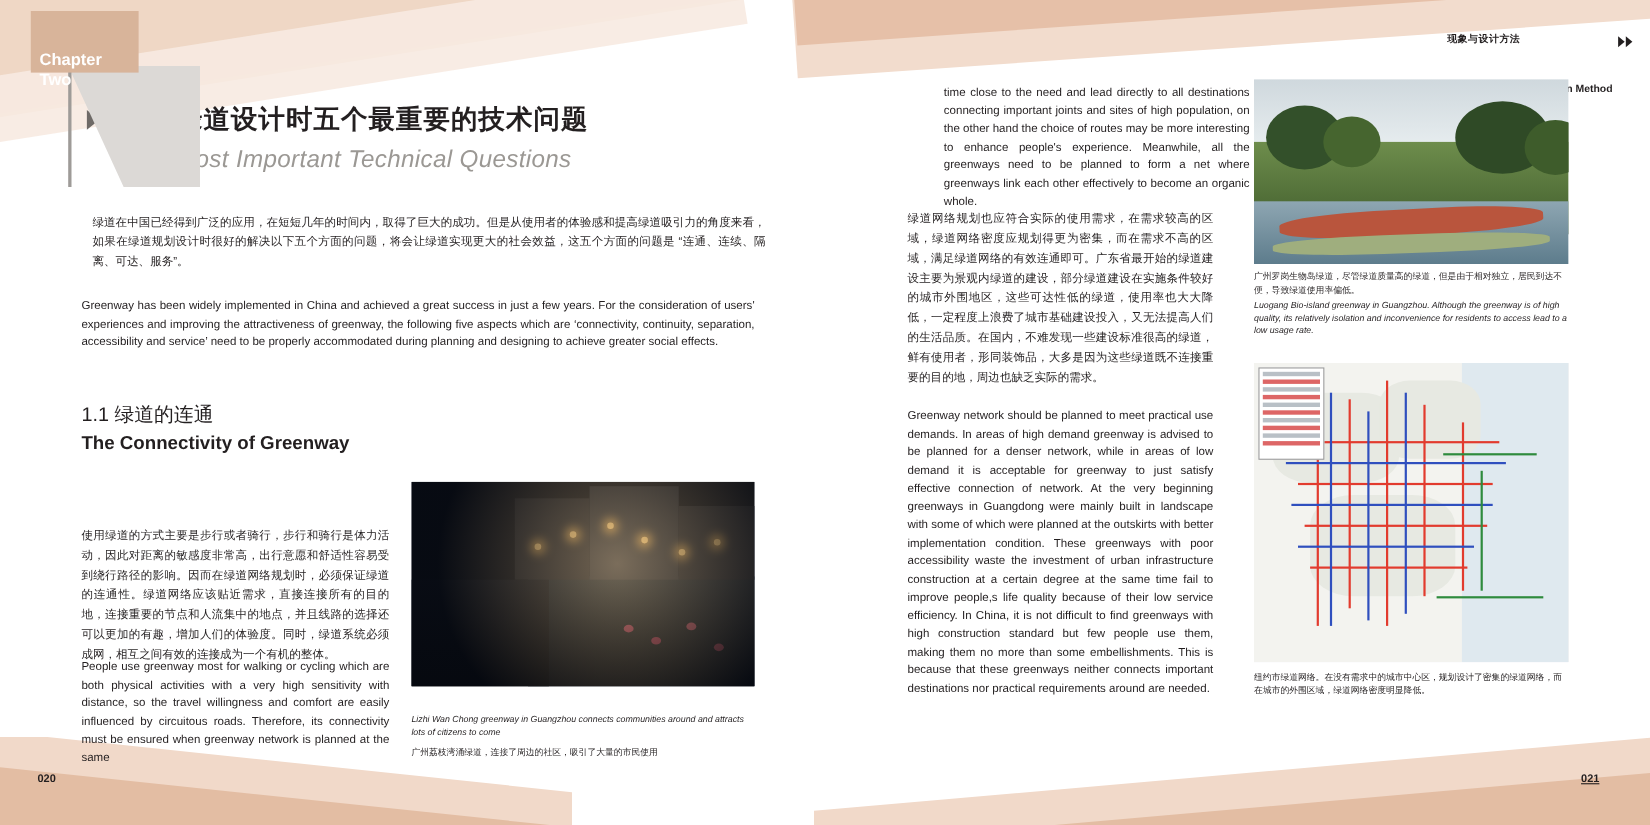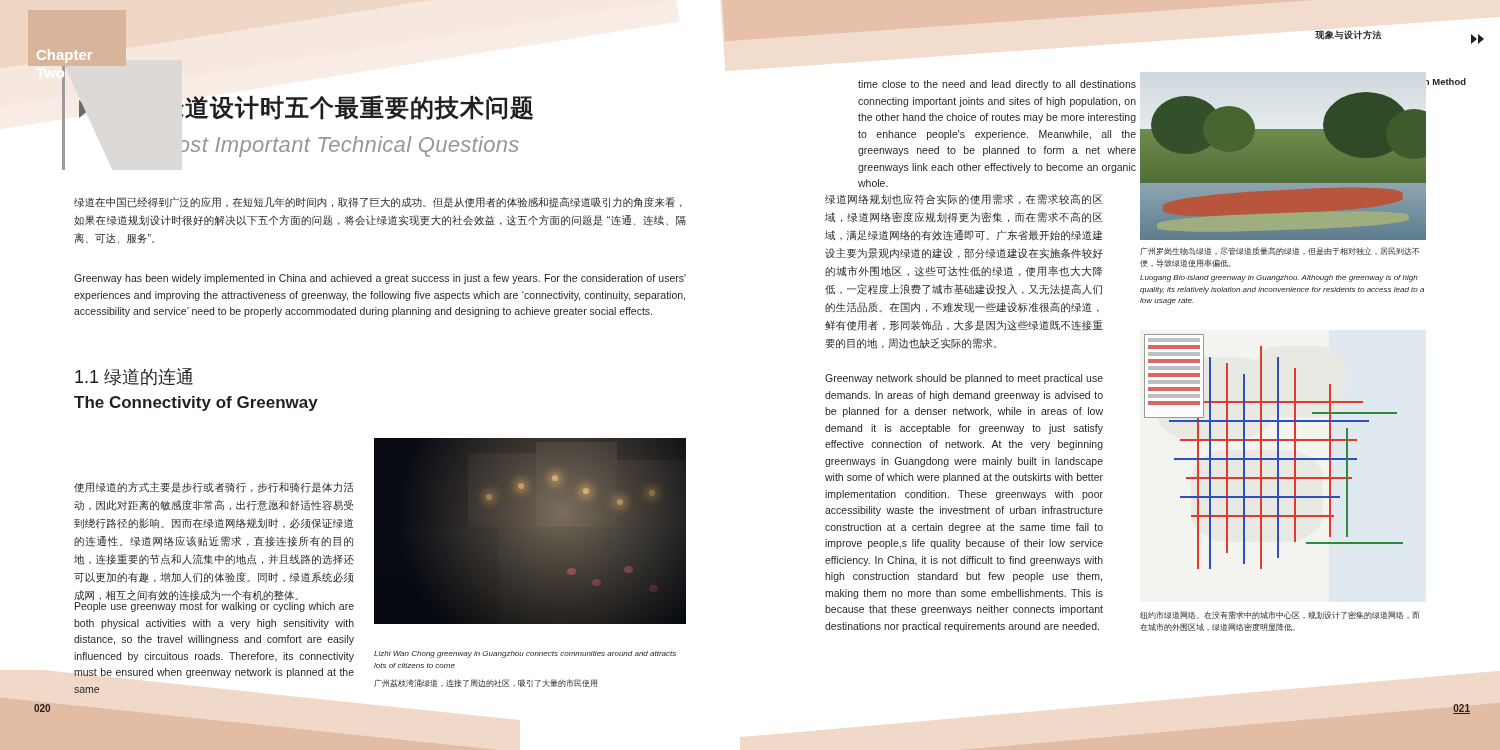--- a/index.html
+++ b/index.html
@@ -94,21 +94,21 @@
   .en-title{
     position:absolute;left:110px;top:132px;font-size:22px;font-style:italic;color:#9b9894;letter-spacing:.3px;
   }
 
   
   .cn{font-size:10.5px;line-height:18px;color:#231f20;text-align:justify;}
   .en{font-size:10.5px;line-height:16.5px;color:#231f20;text-align:justify;}
   .cap-cn{font-size:8px;line-height:12px;color:#231f20;}
   .cap-en{font-size:8px;line-height:11.5px;color:#231f20;font-style:italic;}
 
-  #intro-cn{position:absolute;left:74px;top:193px;width:612px;}
+  #intro-cn{position:absolute;left:84px;top:193px;width:612px;}
   #intro-en{position:absolute;left:74px;top:270px;width:612px;}
 
   h2.sec-cn{position:absolute;left:74px;top:365px;margin:0;font-size:18px;font-weight:normal;}
   h3.sec-en{position:absolute;left:74px;top:393px;margin:0;font-size:17px;font-weight:bold;}
 
   #col1-cn{position:absolute;left:74px;top:438px;width:280px;margin-top:40px;}
   #col1-en{position:absolute;left:74px;top:598px;width:280px;}
 
   .fig-left{position:absolute;left:374px;top:438px;width:312px;height:186px;overflow:hidden;border:0;}
   #fig-left-cap-cn{position:absolute;left:374px;top:630px;width:312px;margin-top:48px;}
@@ -123,21 +123,21 @@
   #fig-r1-cap-cn{position:absolute;left:1140px;top:246px;width:286px;}
   #fig-r1-cap-en{position:absolute;left:1140px;top:272px;width:286px;}
 
   .fig-r2{position:absolute;left:1140px;top:330px;width:286px;height:272px;overflow:hidden;background:#eef1f3;}
   #fig-r2-cap-cn{position:absolute;left:1140px;top:610px;width:286px;}
   #fig-r2-cap-en{position:absolute;left:1140px;top:636px;width:286px;}
 
   
   .folio{position:absolute;bottom:36px;font-size:10px;color:#231f20;font-weight:bold;}
   .folio.left{left:34px;}
-  .folio.right{right:30px;text-decoration:underline;}
+  .folio.right{right:46px;text-decoration:underline;}
 
   
   .photo{position:relative;width:100%;height:100%;}
   .ph-sky{position:absolute;left:0;top:0;right:0;height:38%;background:linear-gradient(#cfd8dd,#e8eef0);}
   .ph-water{position:absolute;left:0;bottom:0;right:0;height:30%;background:linear-gradient(#7d9aa8,#4d6c7b);}
   .ph-green{position:absolute;left:0;top:30%;right:0;height:46%;background:linear-gradient(#6e8d4c,#3f5c2c);}
   .ph-path{position:absolute;left:8%;bottom:16%;width:84%;height:14%;background:#b9553d;border-radius:40%;transform:rotate(-3deg);}
   .ph-tree{position:absolute;background:#33502a;border-radius:50%;}
   .ph-dark{position:absolute;inset:0;background:radial-gradient(circle at 45% 60%,rgba(255,200,120,.45),rgba(10,12,22,.92) 72%);}
   .night{position:absolute;inset:0;background:#101622;}

